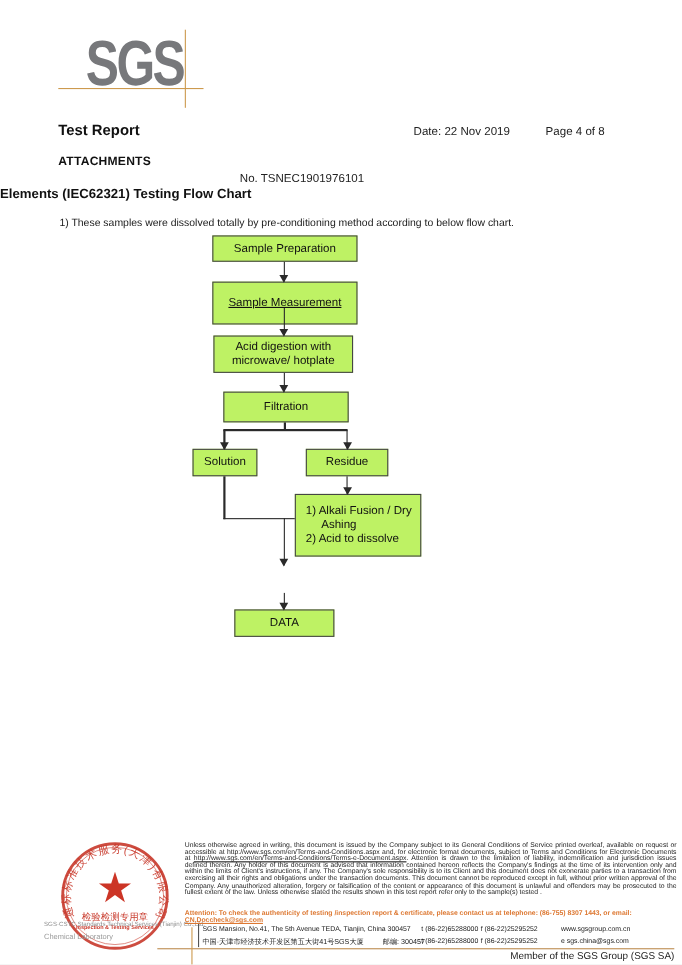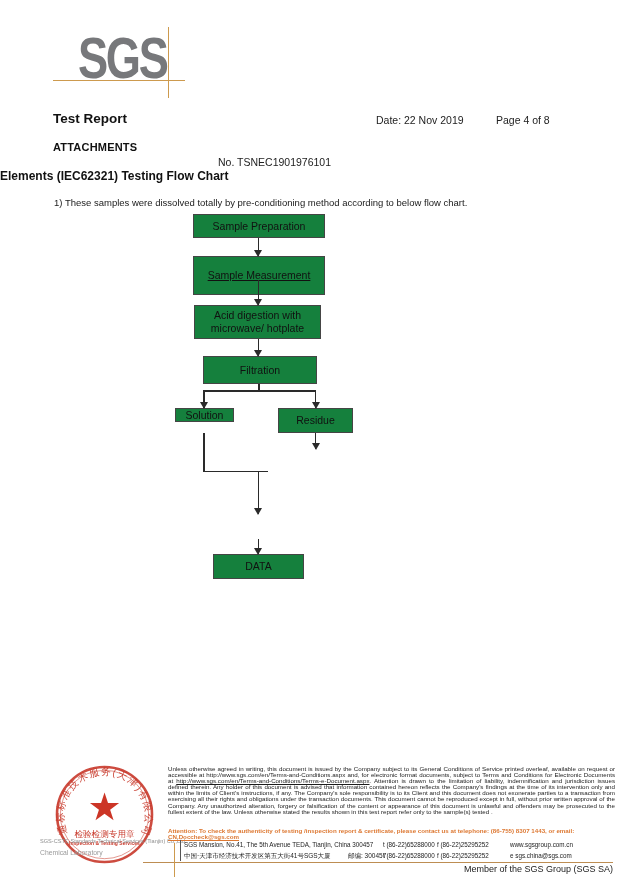--- a/index.html
+++ b/index.html
@@ -15,21 +15,21 @@
   .accent-h{position:absolute;height:1.6px;background:#cd9a4e;}
   .accent-v{position:absolute;width:1.6px;background:#cd9a4e;}
   
   .doc-type{position:absolute;left:53px;top:111px;font-size:13.5px;font-weight:bold;color:#111;}
   .hmeta{position:absolute;top:114px;font-size:10.5px;color:#222;white-space:nowrap;}
   .attachments{position:absolute;left:53px;top:141px;font-size:11px;font-weight:bold;color:#111;letter-spacing:.2px;}
   
   .fc-title{position:absolute;left:0;top:169px;width:578px;text-align:left;font-size:12px;font-weight:bold;color:#111;}
   .fc-intro{position:absolute;left:54px;top:197px;font-size:9.5px;color:#1a1a1a;white-space:nowrap;}
   .fcbox{
-    position:absolute;box-sizing:border-box;border:1.6px solid #454545;background:#15803d;
+    position:absolute;box-sizing:border-box;border:1.6px solid #454545;background:#bef264;
     display:flex;flex-direction:column;align-items:center;justify-content:center;
     font-size:10.5px;line-height:1.22;color:#111;text-align:center;
   }
   .fcbox.left{align-items:flex-start;text-align:left;padding-left:9px;}
   .indent{margin-left:14px;}
   .vline{position:absolute;width:1.6px;background:#2a2a2a;}
   .hline{position:absolute;height:1.6px;background:#2a2a2a;}
   .varrow{position:absolute;width:1.6px;background:#2a2a2a;}
   .varrow::after{
     content:"";position:absolute;bottom:-1px;left:50%;transform:translateX(-50%);
@@ -78,25 +78,30 @@
   <div class="fcbox" style="left:193px;top:256px;width:132px;height:39px;text-decoration:underline;">
     <span>Sample Measurement</span>
   </div>
   <div class="fcbox" style="left:194px;top:305px;width:127px;height:34px;">
     <span>Acid digestion with</span>
     <span>microwave/ hotplate</span>
   </div>
   <div class="fcbox" style="left:203px;top:356px;width:114px;height:28px;">
     <span>Filtration</span>
   </div>
-  <div class="fcbox" style="left:175px;top:408px;width:59px;height:14px;">
+  <div class="fcbox" style="left:175px;top:408px;width:59px;height:25px;">
     <span>Solution</span>
   </div>
   <div class="fcbox" style="left:278px;top:408px;width:75px;height:25px;">
     <span>Residue</span>
+  </div>
+  <div class="fcbox left" style="left:268px;top:449px;width:115px;height:57px;">
+    <span>1) Alkali Fusion / Dry</span>
+    <span class="indent">Ashing</span>
+    <span>2) Acid to dissolve</span>
   </div>
   <div class="fcbox" style="left:213px;top:554px;width:91px;height:25px;">
     <span>DATA</span>
   </div>
 
   <div class="varrow" style="left:257.7px;top:238px;height:18px;"></div>
   <div class="varrow" style="left:257.7px;top:280px;height:25px;"></div>
   <div class="varrow" style="left:257.7px;top:339px;height:17px;"></div>
   <div class="vline" style="left:258px;top:384px;height:7px;"></div>
   <div class="hline" style="left:203.3px;top:390px;width:113px;"></div>

